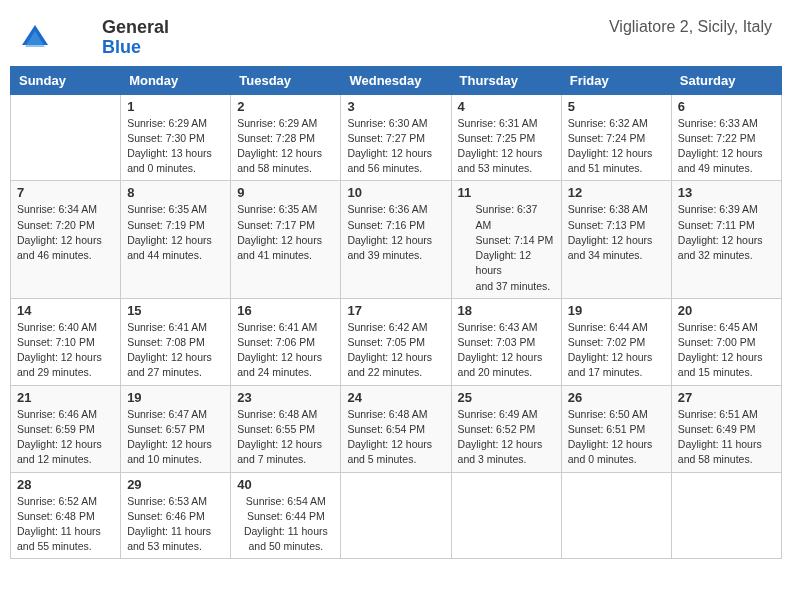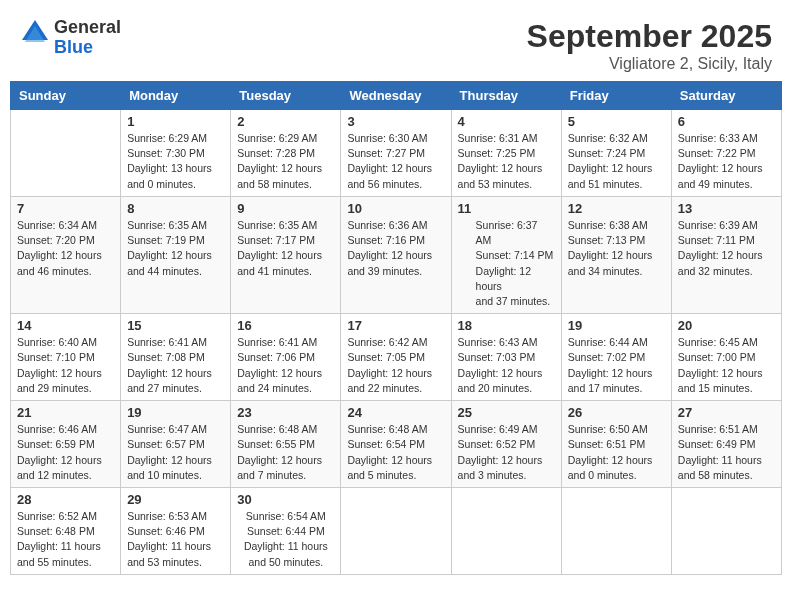--- a/index.html
+++ b/index.html
@@ -12,20 +12,22 @@
     }
     .header-area {
       display: flex;
       justify-content: space-between;
       align-items: flex-start;
       margin-bottom: 8px;
       padding: 8px 10px 0 10px;
     }
     .logo {
       display: flex;
+      align-items: center;
+      gap: 48px;
     }
     .logo-text {
       display: flex;
       flex-direction: column;
       line-height: 1.1;
     }
     .logo-general {
       font-size: 18px;
       font-weight: bold;
       color: #333;
@@ -102,21 +104,20 @@
     <svg class="logo-icon" viewBox="0 0 30 30" xmlns="http://www.w3.org/2000/svg">
       <polygon points="15,2 28,22 2,22" fill="#1a6bcc"></polygon>
       <polygon points="15,8 25,24 5,24" fill="#4a9de0" opacity="0.6"></polygon>
     </svg>
     <div class="logo-text">
       <span class="logo-general">General</span>
       <span class="logo-blue">Blue</span>
     </div>
   </div>
   <div class="title-area">
-    <div class="month-title">September 2025</div>
     <div class="subtitle">Vigliatore 2, Sicily, Italy</div>
   </div>
 </div>
 
 <table class="calendar">
   <thead>
     <tr>
     <th>Sunday</th>
         <th>Monday</th>
         <th>Tuesday</th>
@@ -334,21 +335,21 @@
 and 55 minutes.</div>
         </td>
         <td>
           <span class="day-number">29</span>
           <div class="day-info" style="white-space: pre-line;">Sunrise: 6:53 AM
 Sunset: 6:46 PM
 Daylight: 11 hours
 and 53 minutes.</div>
         </td>
         <td>
-          <span class="day-number">30</span>
+          <span class="day-number">40</span>
           <div class="day-info" style="white-space: pre-line; text-align: center;">Sunrise: 6:54 AM
 Sunset: 6:44 PM
 Daylight: 11 hours
 and 50 minutes.</div>
         </td>
         <td class="empty-cell"></td>
         <td class="empty-cell"></td>
         <td class="empty-cell"></td>
         <td class="empty-cell"></td>
       </tr>

